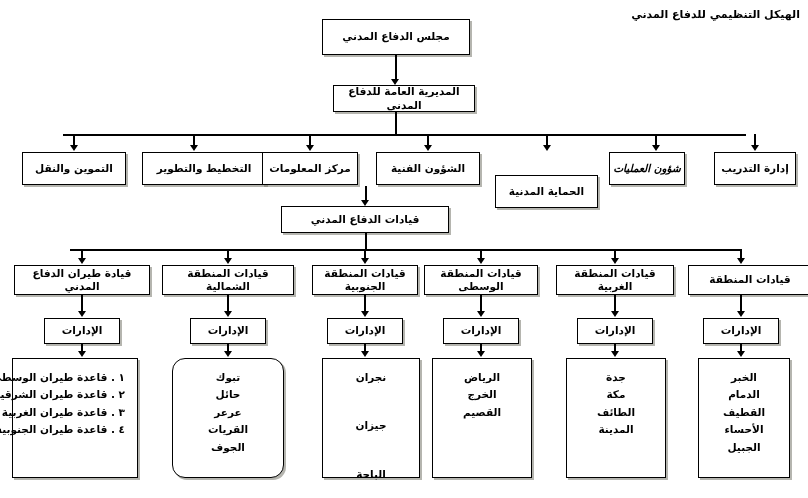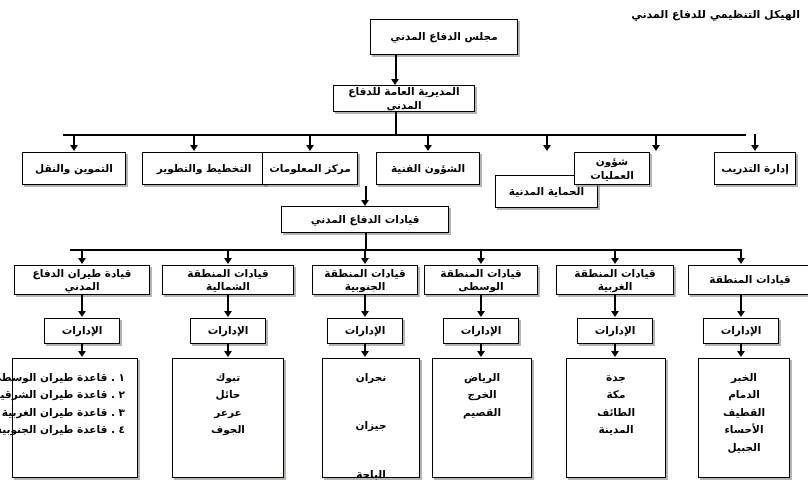--- a/index.html
+++ b/index.html
@@ -68,21 +68,21 @@
     white-space:nowrap;
   }
 </style>
 </head>
 <body>
 
 <div id="canvas">
 
   <div id="title" style="top:8px;right:8px;">الهيكل التنظيمي للدفاع المدني</div>
 
-  <div class="box" style="left:322px;top:19px;width:148px;height:36px;margin-left:48px;">مجلس الدفاع المدني</div>
+  <div class="box" style="left:322px;top:19px;width:148px;height:36px;">مجلس الدفاع المدني</div>
 
   <div class="vline" style="left:395px;top:55px;height:24px;"></div>
   <div class="arrow" style="left:390.5px;top:79px;"></div>
 
   <div class="box" style="left:333px;top:85px;width:142px;height:27px;">المديرية العامة للدفاع المدني</div>
 
   <div class="vline" style="left:395px;top:112px;height:22px;"></div>
   <div class="hline" id="dep-bus" style="left:63px;top:134px;width:683px;"></div>
 
   <div id="dep-drops">
@@ -101,21 +101,21 @@
       <div class="vline" style="left: 754.2px; top: 134px; height: 11px;"></div>
       <div class="arrow" style="left: 750.5px; top: 145px;"></div>
     </div>
 
   <div id="departments">
       <div class="box" style="left: 22px; top: 152px; width: 104px; height: 33px;">التموين والنقل</div>
       <div class="box" style="left: 142px; top: 152px; width: 124px; height: 33px;">التخطيط والتطوير</div>
       <div class="box" style="left: 262px; top: 152px; width: 96px; height: 33px;">مركز المعلومات</div>
       <div class="box" style="left: 376px; top: 152px; width: 104px; height: 33px;">الشؤون الفنية</div>
       <div class="box" style="left: 495px; top: 164px; width: 103px; height: 33px; margin-top: 11px;">الحماية المدنية</div>
-      <div class="box" style="left: 574px; top: 152px; width: 76px; height: 33px;">شؤون العمليات</div>
+      <div class="box" style="left: 609px; top: 152px; width: 76px; height: 33px; font-style: italic;">شؤون العمليات</div>
       <div class="box" style="left: 714px; top: 152px; width: 82px; height: 33px;">إدارة التدريب</div>
     </div>
 
   <div class="vline" style="left:365px;top:112px;height:0;"></div>
   <div class="vline" style="left:365px;top:186px;height:14px;"></div>
   <div class="arrow" style="left:360.5px;top:200px;"></div>
 
   <div class="box" style="left:281px;top:206px;width:168px;height:27px;">قيادات الدفاع المدني</div>
 
   <div class="vline" style="left:365px;top:233px;height:16px;"></div>
@@ -147,24 +147,25 @@
         <div class="li">٢ . قاعدة طيران الشرقية</div>
         <div class="li">٣ . قاعدة طيران الغربية</div>
         <div class="li">٤ . قاعدة طيران الجنوبية</div>
       </div>
       <div class="box" style="left: 162px; top: 265px; width: 132px; height: 30px;">قيادات المنطقة الشمالية</div>
       <div class="vline" style="left: 227.2px; top: 295px; height: 16px;"></div>
       <div class="arrow" style="left: 223.5px; top: 311px;"></div>
       <div class="box" style="left: 190px; top: 318px; width: 76px; height: 26px;">الإدارات</div>
       <div class="vline" style="left: 227.2px; top: 344px; height: 7px;"></div>
       <div class="arrow" style="left: 223.5px; top: 351px;"></div>
-      <div class="box list" style="left: 172px; top: 358px; width: 112px; height: 120px;">
+      <div class="box list" style="left: 172px; top: 358px; width: 112px; height: 120px; border-radius: 13px;">
         <div class="li">تبوك</div>
         <div class="li">حائل</div>
         <div class="li">عرعر</div>
+        <div class="li">القريات</div>
         <div class="li">الجوف</div>
       </div>
       <div class="box" style="left: 312px; top: 265px; width: 106px; height: 30px;">قيادات المنطقة الجنوبية</div>
       <div class="vline" style="left: 364.2px; top: 295px; height: 16px;"></div>
       <div class="arrow" style="left: 360.5px; top: 311px;"></div>
       <div class="box" style="left: 327px; top: 318px; width: 76px; height: 26px;">الإدارات</div>
       <div class="vline" style="left: 364.2px; top: 344px; height: 7px;"></div>
       <div class="arrow" style="left: 360.5px; top: 351px;"></div>
       <div class="box list" style="left: 322px; top: 358px; width: 98px; height: 120px; gap: 31px;">
         <div class="li">نجران</div>

